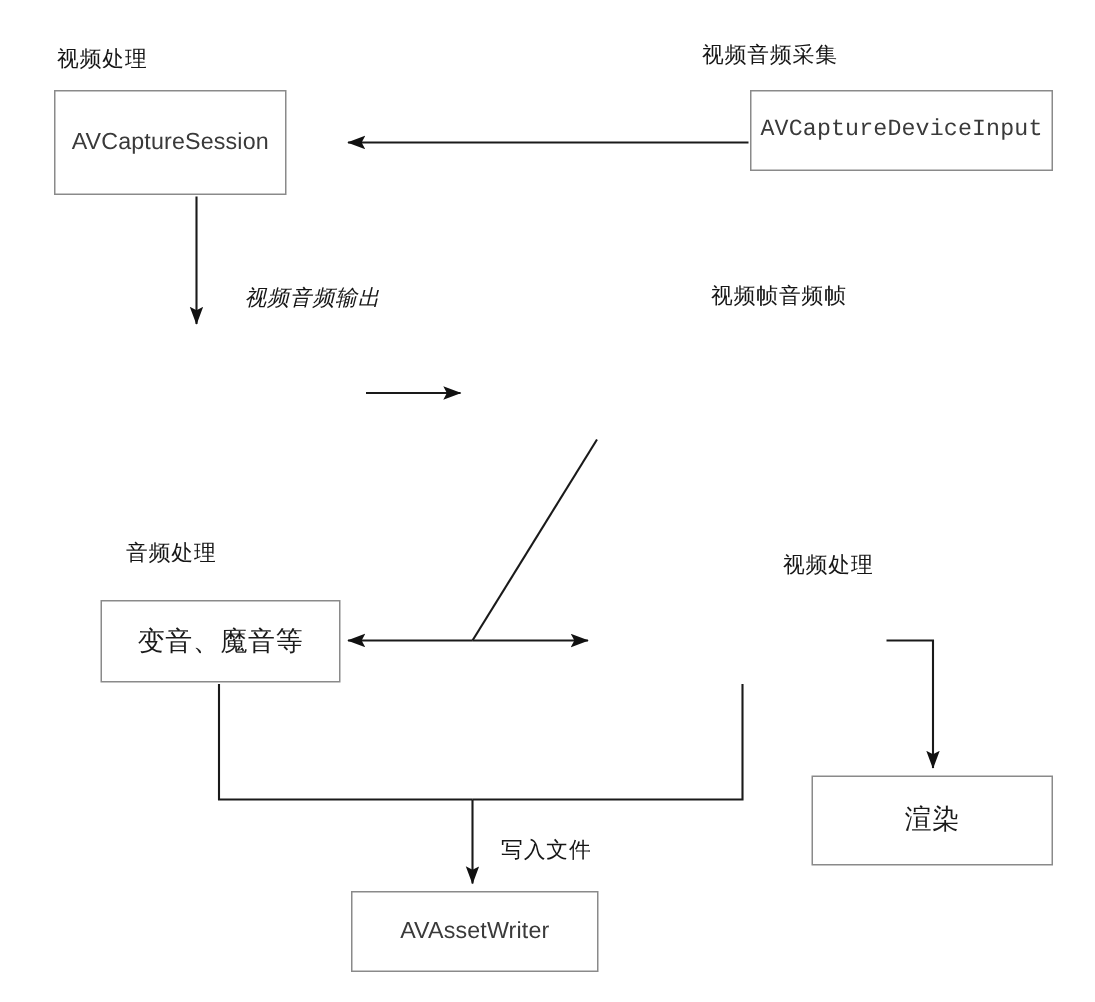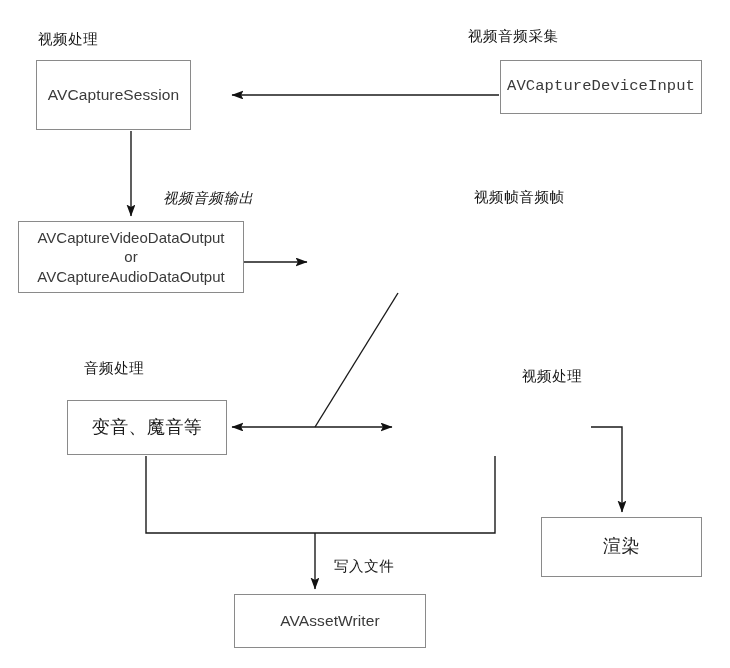--- a/index.html
+++ b/index.html
@@ -105,37 +105,32 @@
   </svg>
 
   <div class="node" style="left:36px;top:60px;width:155px;height:70px;">
     <span class="node-label latin">AVCaptureSession</span>
   </div>
 
   <div class="node" style="left:500px;top:60px;width:202px;height:54px;font-family:Liberation Mono, monospace;">
     <span class="node-label latin">AVCaptureDeviceInput</span>
   </div>
 
-  <div class="node" style="left:18px;top:221px;width:226px;height:72px;">
-    <span class="node-label latin-multi">AVCaptureVideoDataOutput
-or
-AVCaptureAudioDataOutput</span>
-  </div>
 
 
   <div class="node" style="left:67px;top:400px;width:160px;height:55px;">
     <span class="node-label cjk">变音、魔音等</span>
   </div>
 
 
   <div class="node" style="left:541px;top:517px;width:161px;height:60px;">
     <span class="node-label cjk">渲染</span>
   </div>
 
-  <div class="node" style="left:234px;top:594px;width:192px;height:54px;">
+  <div class="node" style="left:234px;top:594px;width:165px;height:54px;">
     <span class="node-label latin">AVAssetWriter</span>
   </div>
 
   <div class="caption" style="left:38px;top:30px;">视频处理</div>
   <div class="caption" style="left:468px;top:27px;">视频音频采集</div>
   <div class="caption" style="left:163px;top:189px;font-style:italic;">视频音频输出</div>
   <div class="caption" style="left:474px;top:188px;">视频帧音频帧</div>
   <div class="caption" style="left:84px;top:359px;">音频处理</div>
   <div class="caption" style="left:522px;top:367px;">视频处理</div>
   <div class="caption" style="left:334px;top:557px;">写入文件</div>

